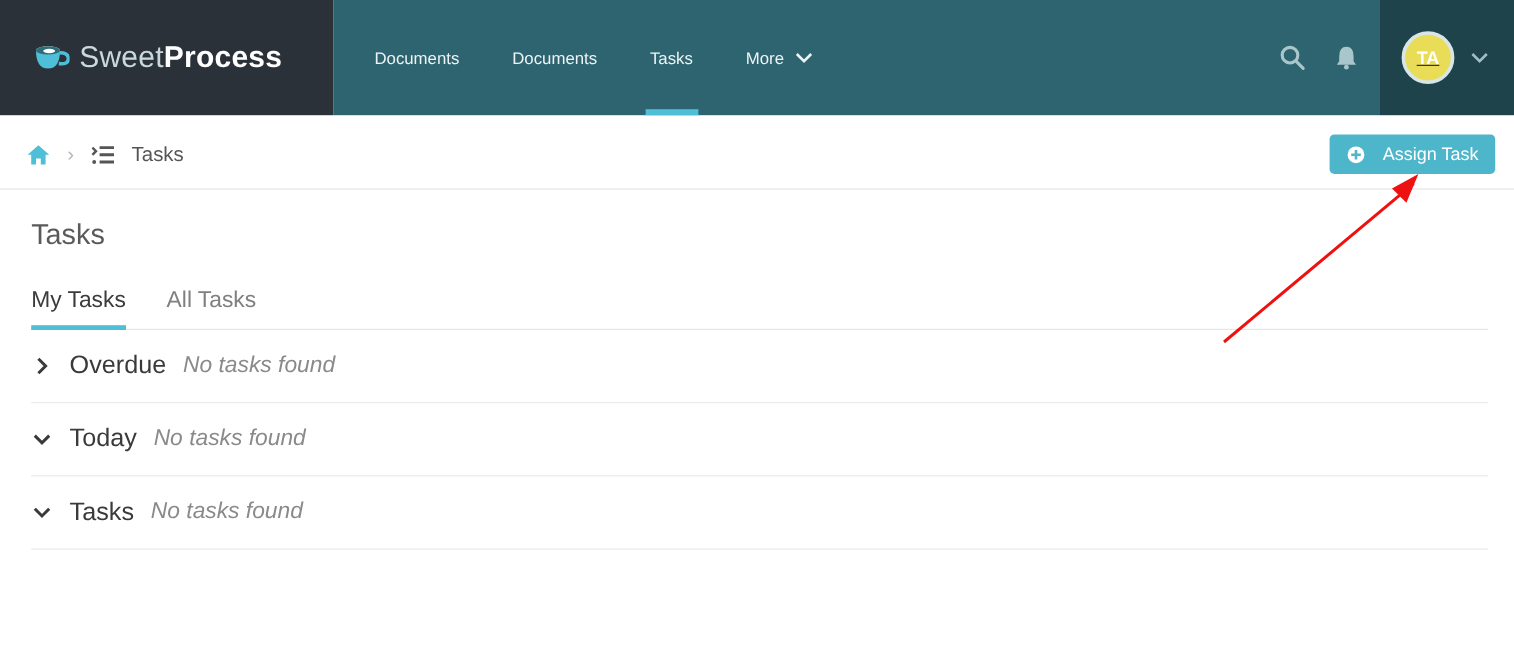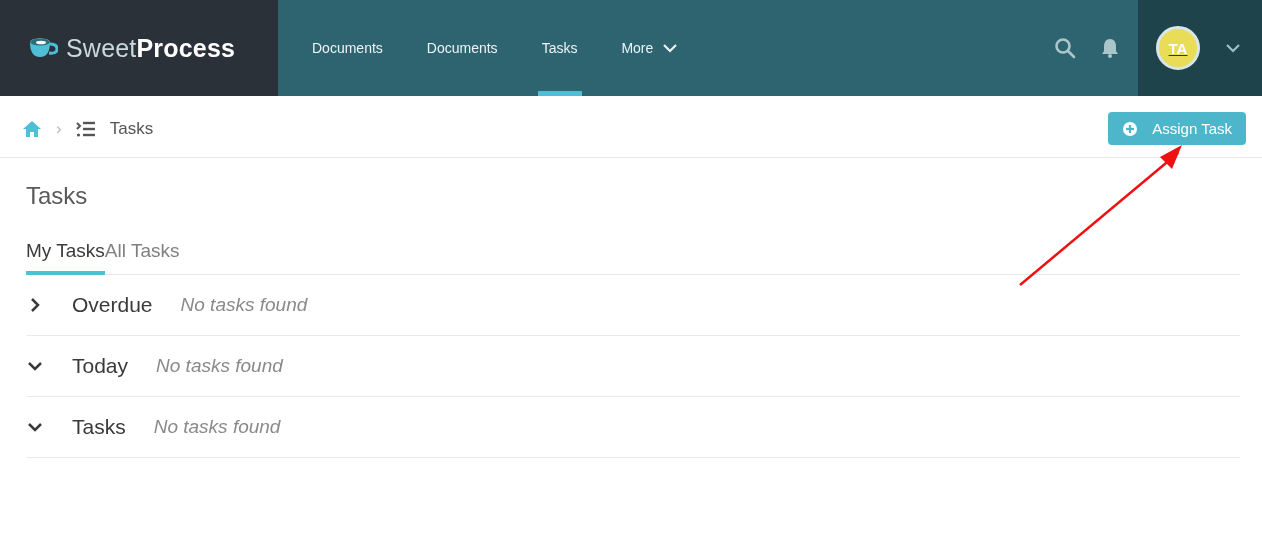--- a/index.html
+++ b/index.html
@@ -71,21 +71,21 @@
     gap: 24px;
     padding: 0 18px;
   }
   .ico-btn { cursor: pointer; display:flex; align-items:center; }
 
   .userbox {
     background: #1f434b;
     display: flex;
     align-items: center;
     padding: 0 22px 0 18px;
-    gap: 26px;
+    gap: 14px;
     text-decoration: underline;
   }
   .avatar {
     width: 44px;
     height: 44px;
     border-radius: 50%;
     background: #e9dc57;
     border: 3px solid #d8e6e8;
     display: flex;
     align-items: center;
@@ -134,20 +134,21 @@
     padding: 24px 22px 0 26px;
   }
   .page-title {
     font-size: 24px;
     color: #5a5a5a;
     font-weight: 400;
     margin-bottom: 30px;
   }
   .tabs {
     display: flex;
+    gap: 34px;
     border-bottom: 1px solid #e7e7e7;
   }
   .tab {
     padding-bottom: 12px;
     font-size: 19px;
     color: #808080;
     cursor: pointer;
     position: relative;
   }
   .tab.active {
@@ -159,21 +160,21 @@
     bottom: -1px;
     left: 0;
     width: 100%;
     height: 4px;
     background: #4fbfd7;
   }
 
   .section {
     display: flex;
     align-items: center;
-    gap: 28px;
+    gap: 14px;
     padding: 18px 0;
     border-bottom: 1px solid #eaeaea;
   }
   .section .toggle { width: 18px; display:flex; justify-content:center; }
   .section .label {
     font-size: 21px;
     color: #3a3a3a;
     font-weight: 400;
   }
   .section .empty {

